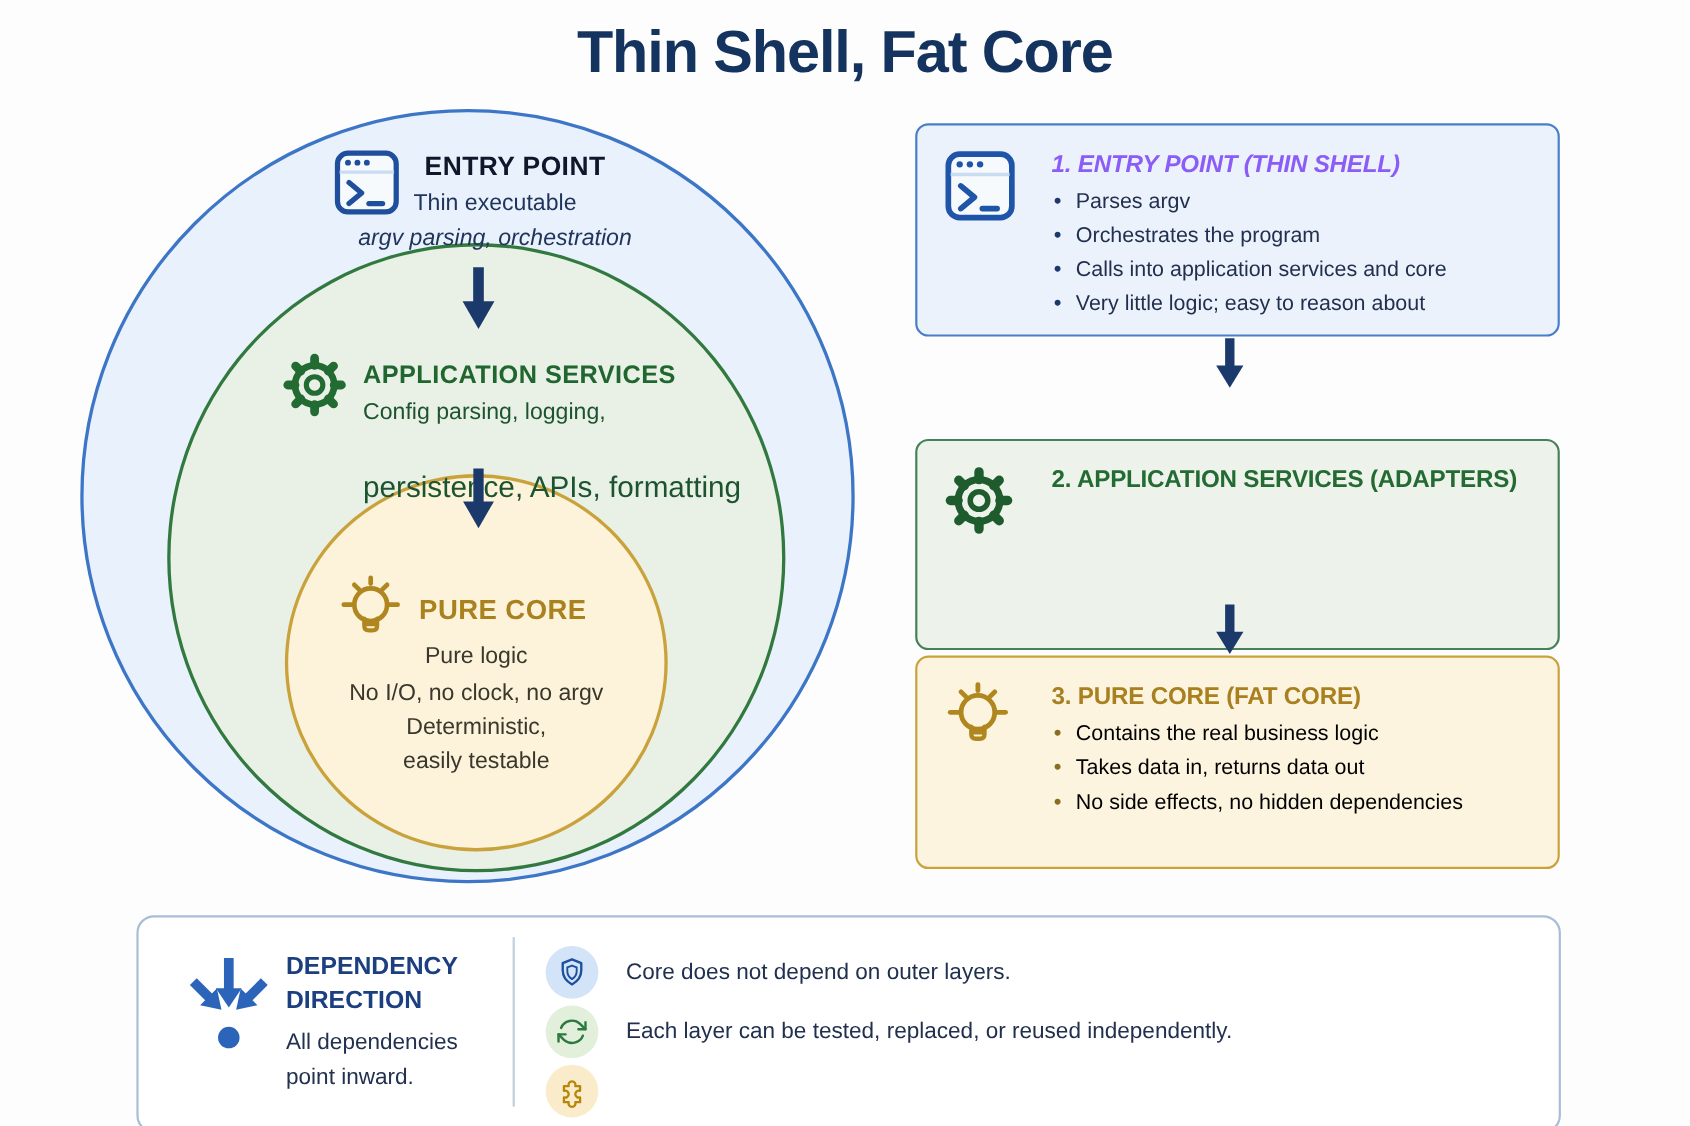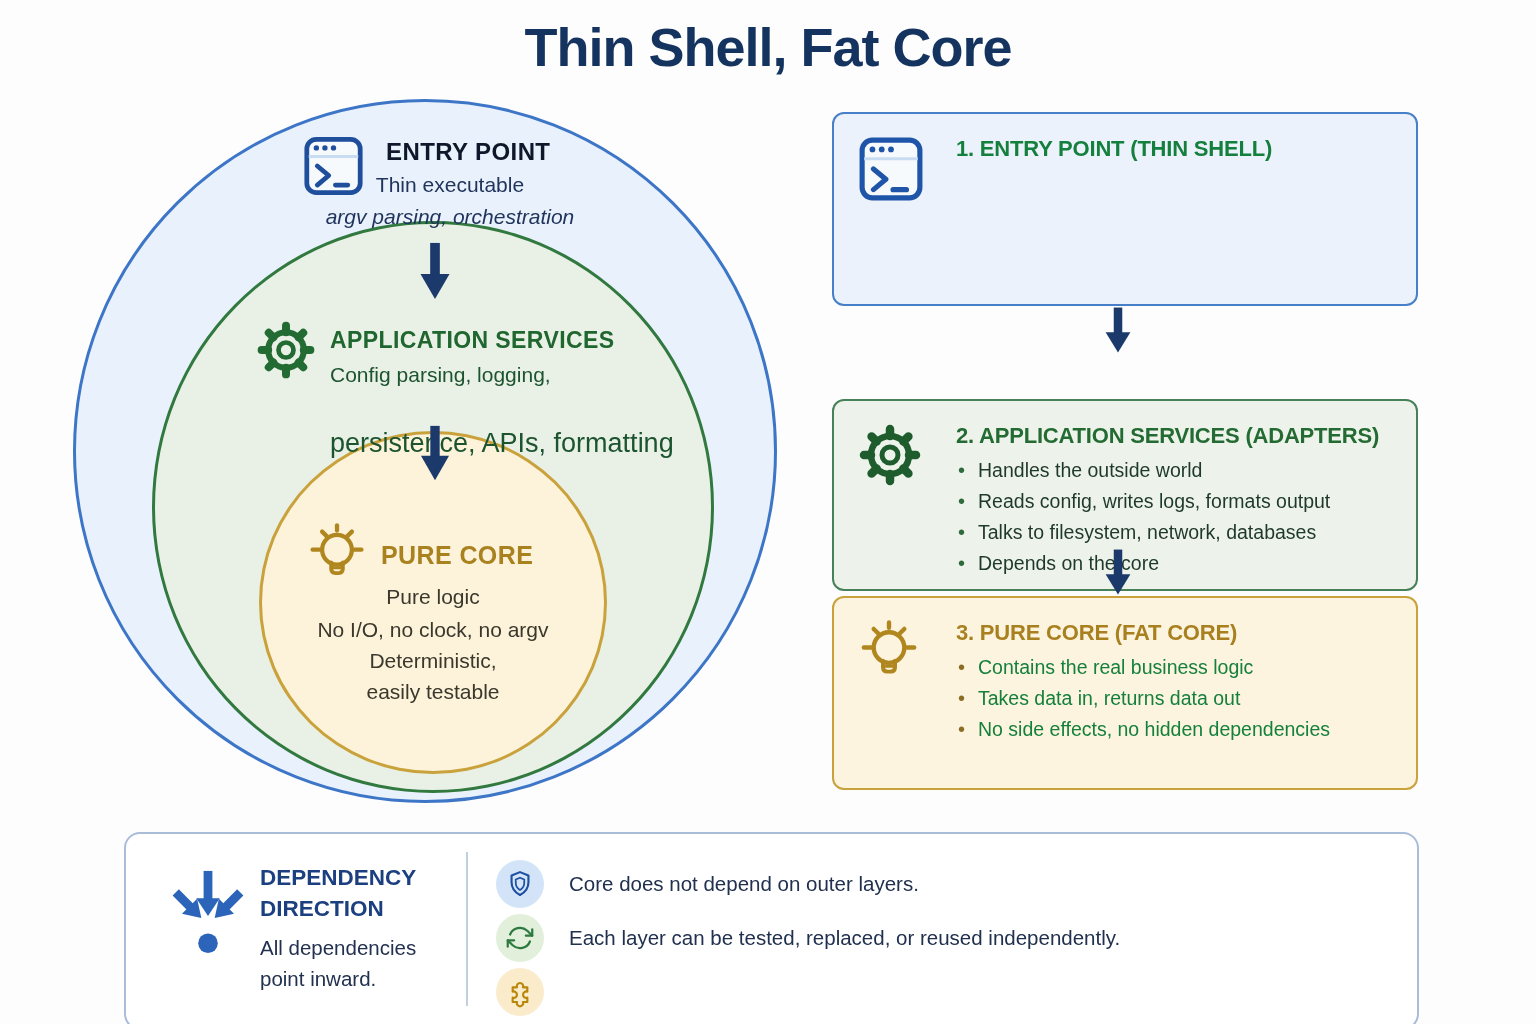--- a/index.html
+++ b/index.html
@@ -39,29 +39,29 @@
   
   .flow-arrow { position:absolute; }
 
   
   .card { position:absolute; left:832px; width:586px; border-radius:12px; border:2px solid; }
   #card-entry    { top:112px; height:194px; background:#ebf2fc; border-color:#477fc8; }
   #card-services { top:354px; height:192px; background:#edf3ea; border-color:#47815a;margin-top:45px; }
   #card-core     { top:596px; height:194px; background:#fcf4de; border-color:#c9a23c; }
   .card-icon  { position:absolute; left:24px; top:22px; }
   .card-title { position:absolute; left:122px; top:22px; font-size:22px; font-weight:bold; letter-spacing:-.2px; white-space:nowrap; }
-  #card-entry    .card-title { color:#15803d; }
+  #card-entry    .card-title { color:#8b5cf6;font-style:italic; }
   #card-services .card-title { color:#236b33; }
   #card-core     .card-title { color:#a9801f; }
   .bullets { position:absolute; left:124px; top:58px; }
   .bullet  { display:flex; align-items:baseline; height:31px; font-size:19.5px; }
   .bullet::before { content:"•"; margin-right:13px; font-size:20px; }
   #card-entry    .bullet { color:#22304f; } #card-entry    .bullet::before { color:#1b3a6b; }
   #card-services .bullet { color:#1e382a; } #card-services .bullet::before { color:#2e6b3a; }
-  #card-core     .bullet { color:#15803d; } #card-core     .bullet::before { color:#8a6d22; }
+  #card-core     .bullet { color:#000000; } #card-core     .bullet::before { color:#8a6d22; }
 
   
   #footer-panel {
     position:absolute; left:124px; top:832px; width:1295px; height:198px;
     background:#ffffff; border:2px solid #a9bdd9; border-radius:16px;
   }
   #dep-icon { position:absolute; left:38px; top:30px; }
   #dep-heading {
     position:absolute; left:134px; top:28px; width:180px;
     font-size:22.5px; font-weight:bold; color:#1c3f80; line-height:31px;
@@ -156,20 +156,26 @@
     <svg class="card-icon" width="66" height="66" viewBox="0 0 64 64">
       <rect x="4" y="4" width="56" height="56" rx="10" fill="#f7fafd" stroke="#1f55a8" stroke-width="5"></rect>
       <line x1="6" y1="22" x2="58" y2="22" stroke="#c8dcf2" stroke-width="3"></line>
       <circle cx="14" cy="13" r="2.8" fill="#1f55a8"></circle>
         <circle cx="23" cy="13" r="2.8" fill="#1f55a8"></circle>
         <circle cx="32" cy="13" r="2.8" fill="#1f55a8"></circle>
       <polyline points="15,32 27,42 15,52" fill="none" stroke="#1f55a8" stroke-width="5" stroke-linecap="round" stroke-linejoin="round"></polyline>
       <line x1="34" y1="52" x2="47" y2="52" stroke="#1f55a8" stroke-width="5" stroke-linecap="round"></line>
     </svg>
     <div class="card-title">1. ENTRY POINT (THIN SHELL)</div>
+    <div class="bullets">
+      <div class="bullet">Parses argv</div>
+      <div class="bullet">Orchestrates the program</div>
+      <div class="bullet">Calls into application services and core</div>
+      <div class="bullet">Very little logic; easy to reason about</div>
+    </div>
   </div>
 
   <svg class="flow-arrow" style="left:1100px; top:306px;" width="36" height="48" viewBox="0 0 36 62">
     <line x1="18" y1="2" x2="18" y2="38" stroke="#1b3a6b" stroke-width="11"></line>
     <polygon points="2,34 34,34 18,60" fill="#1b3a6b"></polygon>
   </svg>
 
   <div class="card" id="card-services">
     <svg class="card-icon" width="64" height="64" viewBox="0 0 64 64">
       <g stroke="#1e5c2e" fill="none" stroke-linecap="round">
@@ -179,26 +185,20 @@
         <line x1="18.6" y1="45.4" x2="13.6" y2="50.4" stroke-width="8.5"></line>
         <line x1="13" y1="32" x2="6" y2="32" stroke-width="8.5"></line>
         <line x1="18.6" y1="18.6" x2="13.6" y2="13.6" stroke-width="8.5"></line>
         <line x1="32" y1="13" x2="32" y2="6" stroke-width="8.5"></line>
         <line x1="45.4" y1="18.6" x2="50.4" y2="13.6" stroke-width="8.5"></line>
         <circle cx="32" cy="32" r="19" stroke-width="6.5"></circle>
         <circle cx="32" cy="32" r="8" stroke-width="5"></circle>
       </g>
     </svg>
     <div class="card-title">2. APPLICATION SERVICES (ADAPTERS)</div>
-    <div class="bullets">
-      <div class="bullet">Handles the outside world</div>
-      <div class="bullet">Reads config, writes logs, formats output</div>
-      <div class="bullet">Talks to filesystem, network, databases</div>
-      <div class="bullet">Depends on the core</div>
-    </div>
   </div>
 
   <svg class="flow-arrow" style="left:1100px; top:548px;" width="36" height="48" viewBox="0 0 36 62">
     <line x1="18" y1="2" x2="18" y2="38" stroke="#1b3a6b" stroke-width="11"></line>
     <polygon points="2,34 34,34 18,60" fill="#1b3a6b"></polygon>
   </svg>
 
   <div class="card" id="card-core">
     <svg class="card-icon" style="left:20px; top:20px;" width="70" height="70" viewBox="0 0 64 64">
       <g stroke="#b0861f" fill="none" stroke-linecap="round">

